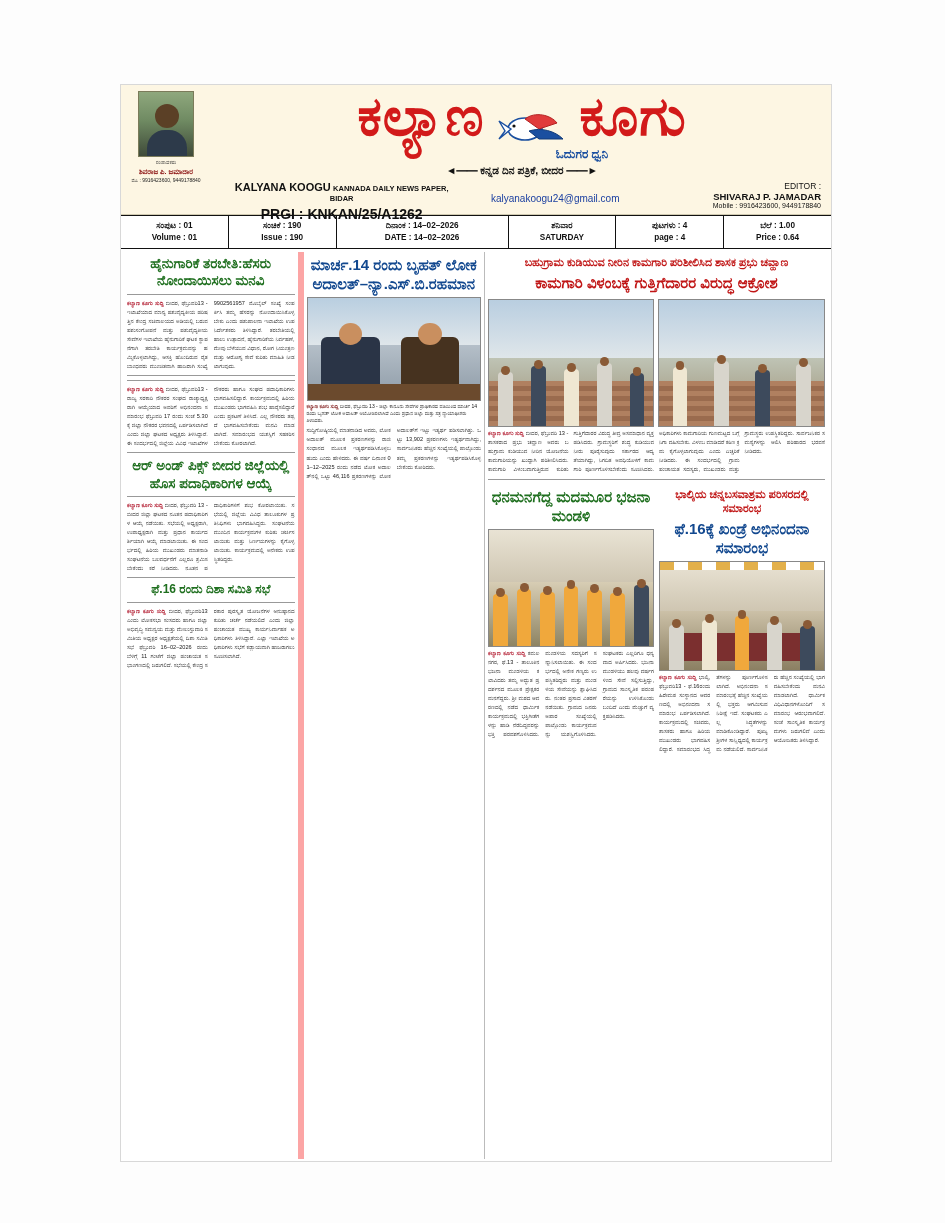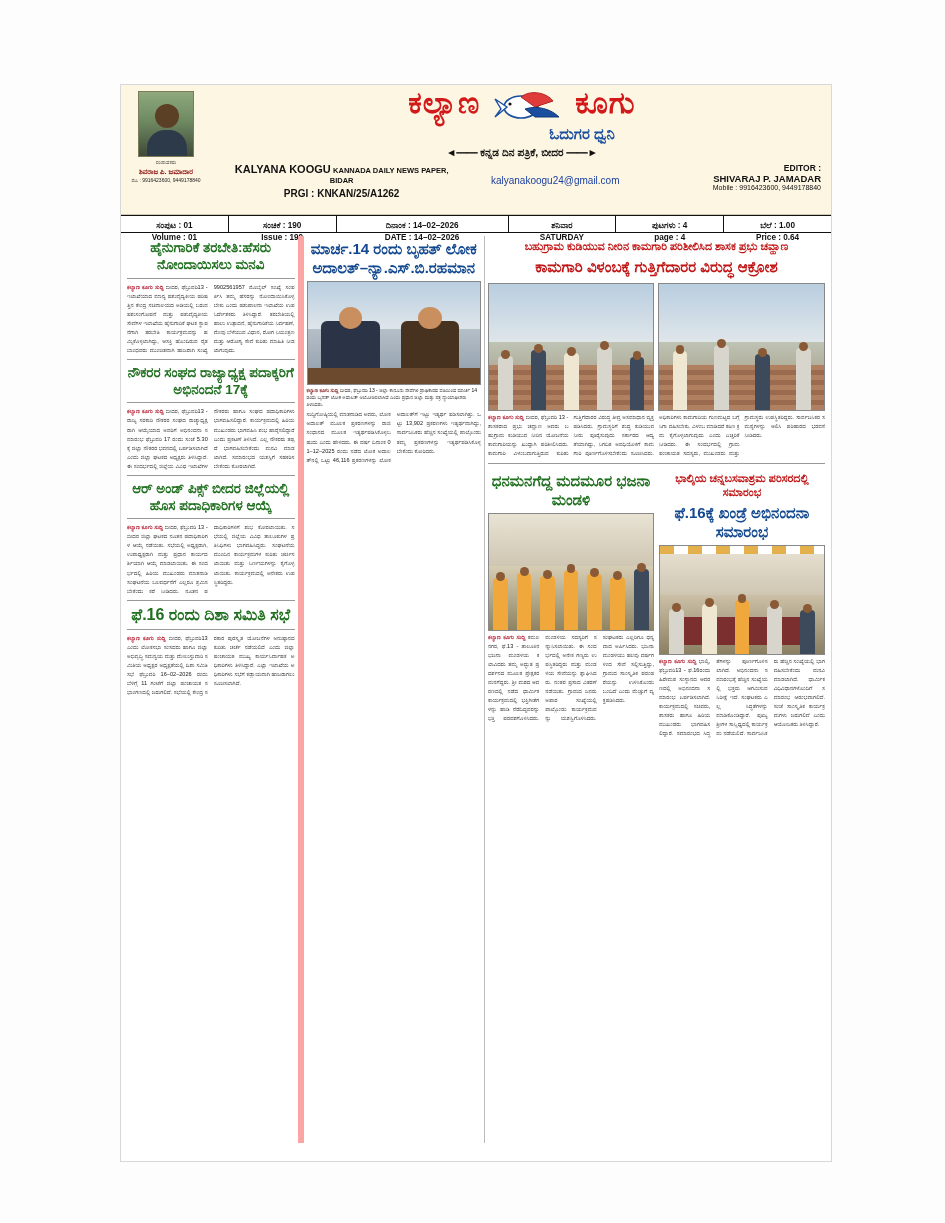--- a/index.html
+++ b/index.html
@@ -66,67 +66,67 @@
   .ed-name {
     font-size: 7px; font-weight: bold; color: #8a1010; line-height: 1.4;
   }
   .ed-mob { font-size: 5px; color: #222; }
   .title-wrap {
     position: absolute;
     left: 96px; top: 2px; right: 4px;
     text-align: center;
   }
   .ktitle {
-    font-size: 30px;
+    font-size: 54px;
     font-weight: bold;
     color: #d21a1a;
     letter-spacing: 1px;
     line-height: 1.08;
     display: inline-block;
   }
   .dove {
     display: inline-block;
     width: 74px; height: 44px;
     vertical-align: middle;
     margin: 0 6px;
     position: relative;
   }
   .odugara {
-    font-size: 15px; color: #1a4fa0; font-weight: bold;
+    font-size: 12px; color: #1a4fa0; font-weight: bold;
     margin-top: -6px; margin-left: 120px;
   }
   .tagline {
     font-size: 10.5px; color: #111; font-weight: bold; margin-top: 3px;
   }
   .subbar {
     margin-top: 4px;
     font-size: 8.5px;
     color: #111;
     display: flex;
     justify-content: space-between;
     padding: 0 6px;
     align-items: flex-start;
   }
   .sb-left { text-align: center; width: 250px; }
   .sb-mid  { text-align: center; width: 200px; }
   .sb-right{ text-align: right; width: 180px; }
   .kk-name { font-size: 11px; font-weight: bold; color:#111; }
   .kk-sub { font-size: 7.5px; font-weight: bold; color:#111; }
-  .prgi { font-size: 10px; font-weight: bold; margin-top: 3px; }
+  .prgi { font-size: 14px; font-weight: bold; margin-top: 3px; }
   .mail { font-size: 10px; color: #1a3fa0; margin-top: 12px; }
-  .ed-lbl { font-size: 8.5px; font-weight: bold; }
+  .ed-lbl { font-size: 8.5px; font-weight: normal; }
   .ed-nm2 { font-size: 9.5px; font-weight: bold; }
   .ed-mb2 { font-size: 7px; }
   
   .infostrip {
     display: flex;
     border-bottom: 1.5px solid #111;
     border-top: 1px solid #111;
     background: #ffffff;
-    height: 18px;
+    height: 34px;
   }
   .info-cell {
     flex: 1;
     border-right: 1px solid #111;
     text-align: center;
     font-size: 8px;
     line-height: 1.45;
     padding-top: 4px;
     color: #111;
   }
@@ -147,21 +147,21 @@
     color: #1f6f1f;
     font-weight: bold;
     font-size: 13.5px;
     line-height: 1.28;
     text-align: center;
     margin: 3px 0 4px 0;
   }
   .headline.red { color: #c01515; }
   .headline.blue { color: #12488f; }
   .headline.big { font-size: 15px; }
-  .headline.small { font-size: 16px; }
+  .headline.small { font-size: 12px; }
   .hr-thin { border: none; border-top: 1px solid #999; margin: 4px 0; }
   .lead { font-size: 5.6px; color: #b0152a; font-weight: bold; }
   .body-text {
     font-size: 5.6px;
     line-height: 1.62;
     text-align: justify;
     color: #1a1a1a;
     word-break: break-all;
   }
   .cols2 { column-count: 2; column-gap: 6px; }
@@ -326,21 +326,20 @@
           <hr class="hr-thin">
           <div class="body-text cols2">
             <span class="lead">ಕಲ್ಯಾಣ ಕೂಗು ಸುದ್ದಿ</span>
             <span>ಬೀದರ, ಫೆಬ್ರುವರಿ13 - ಇಲಾಖೆಯಾದ ಮಾನ್ಯ ಪಶುವೈದ್ಯಕೀಯ ಪರಿಷತ್ತಿನ ಕೇಂದ್ರ ಸಚಿವಾಲಯದ ಅಡಿಯಲ್ಲಿ ಬರುವ ಪಶುಸಂಗೋಪನೆ ಮತ್ತು ಪಶುವೈದ್ಯಕೀಯ ಸೇವೆಗಳ ಇಲಾಖೆಯ ಹೈನುಗಾರಿಕೆ ಘಟಕ ಸ್ಥಾಪನೆಗಾಗಿ ತರಬೇತಿ ಕಾರ್ಯಕ್ರಮವನ್ನು ಹಮ್ಮಿಕೊಳ್ಳಲಾಗಿದ್ದು, ಆಸಕ್ತಿ ಹೊಂದಿರುವ ರೈತ ಬಾಂಧವರು ಮುಂಚಿತವಾಗಿ ಹಾಜರಾಗಿ ಸಂಖ್ಯೆ 9902561957 ಮೊಬೈಲ್ ಸಂಖ್ಯೆ ಸಂಪರ್ಕಿಸಿ ತಮ್ಮ ಹೆಸರನ್ನು ನೋಂದಾಯಿಸಿಕೊಳ್ಳಬೇಕು ಎಂದು ಪಶುಪಾಲನಾ ಇಲಾಖೆಯ ಉಪನಿರ್ದೇಶಕರು ತಿಳಿಸಿದ್ದಾರೆ. ತರಬೇತಿಯಲ್ಲಿ ಹಾಲು ಉತ್ಪಾದನೆ, ಹೈನುಗಾರಿಕೆಯ ನಿರ್ವಹಣೆ, ಮೇವು ಬೆಳೆಯುವ ವಿಧಾನ, ರೋಗ ನಿಯಂತ್ರಣ ಮತ್ತು ಆರೋಗ್ಯ ಸೇವೆ ಕುರಿತು ಮಾಹಿತಿ ನೀಡಲಾಗುವುದು.</span>
           </div>
         </div>
 
         <hr class="hr-thin">
 
         <div>
-          <div class="headline">ನೌಕರರ ಸಂಘದ ರಾಜ್ಯಾಧ್ಯಕ್ಷ ಪದಾಕ್ಕರಿಗೆ ಅಭಿನಂದನೆ 17ಕ್ಕೆ</div>
           <hr class="hr-thin">
           <div class="body-text cols2">
             <span class="lead">ಕಲ್ಯಾಣ ಕೂಗು ಸುದ್ದಿ</span>
             <span>ಬೀದರ, ಫೆಬ್ರುವರಿ13 - ರಾಜ್ಯ ಸರಕಾರಿ ನೌಕರರ ಸಂಘದ ರಾಜ್ಯಾಧ್ಯಕ್ಷರಾಗಿ ಆಯ್ಕೆಯಾದ ಅವರಿಗೆ ಅಭಿನಂದನಾ ಸಮಾರಂಭ ಫೆಬ್ರುವರಿ 17 ರಂದು ಸಂಜೆ 5.30ಕ್ಕೆ ಜಿಲ್ಲಾ ನೌಕರರ ಭವನದಲ್ಲಿ ಏರ್ಪಡಿಸಲಾಗಿದೆ ಎಂದು ಜಿಲ್ಲಾ ಘಟಕದ ಅಧ್ಯಕ್ಷರು ತಿಳಿಸಿದ್ದಾರೆ. ಈ ಸಂದರ್ಭದಲ್ಲಿ ಜಿಲ್ಲೆಯ ವಿವಿಧ ಇಲಾಖೆಗಳ ನೌಕರರು ಹಾಗೂ ಸಂಘದ ಪದಾಧಿಕಾರಿಗಳು ಭಾಗವಹಿಸಲಿದ್ದಾರೆ. ಕಾರ್ಯಕ್ರಮದಲ್ಲಿ ಹಿರಿಯ ಮುಖಂಡರು ಭಾಗವಹಿಸಿ ಶುಭ ಹಾರೈಸಲಿದ್ದಾರೆ ಎಂದು ಪ್ರಕಟಣೆ ತಿಳಿಸಿದೆ. ಎಲ್ಲ ನೌಕರರು ತಪ್ಪದೆ ಭಾಗವಹಿಸಬೇಕೆಂದು ಮನವಿ ಮಾಡಲಾಗಿದೆ. ಸಮಾರಂಭದ ಯಶಸ್ಸಿಗೆ ಸಹಕರಿಸಬೇಕೆಂದು ಕೋರಲಾಗಿದೆ.</span>
           </div>
         </div>
 
         <hr class="hr-thin">
 
         <div>

